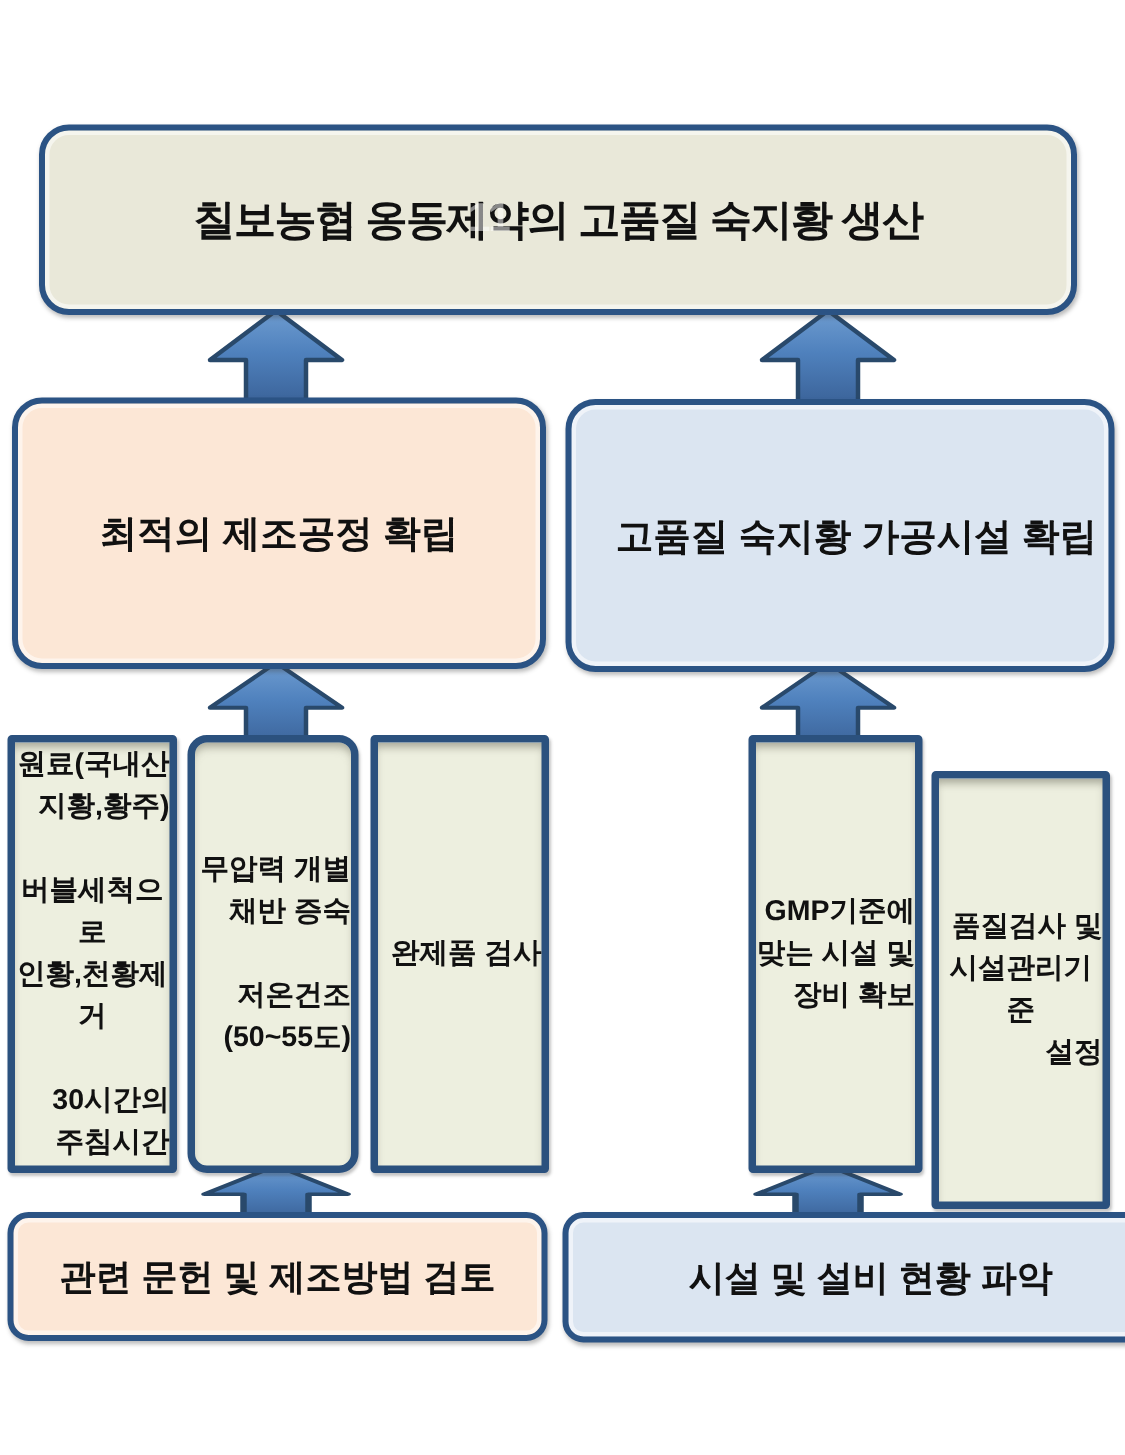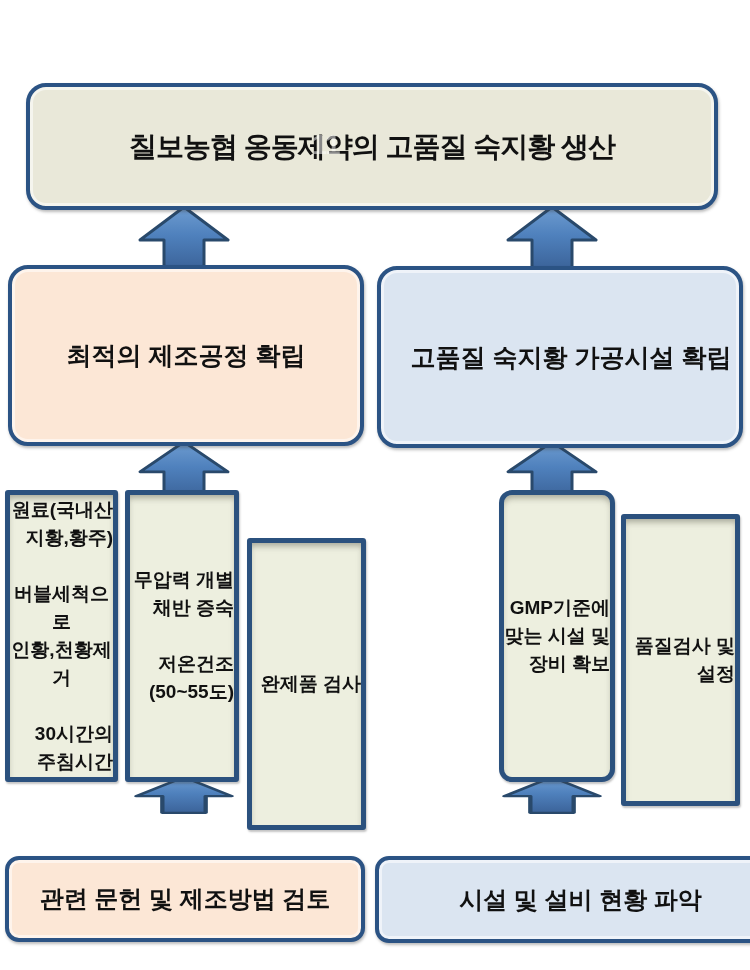--- a/index.html
+++ b/index.html
@@ -16,26 +16,26 @@
   .top-box{left:26px;top:83px;width:692px;height:127px;background:#e9e8d9;
            font-size:28px;letter-spacing:-1px;text-align:center;}
   .mid-left{left:8px;top:265px;width:356px;height:181px;background:#fce7d6;font-size:25px;}
   .mid-right{left:377px;top:266px;width:366px;height:182px;background:#dbe5f1;font-size:25px;padding-left:22px;}
   .col-box{
     top:490px;height:292px;background:#edefdf;border:5px solid #2b517e;border-radius:3px;
     box-shadow:inset 0 5px 6px -2px rgba(110,110,95,.55), 1px 2px 2px rgba(60,60,60,.3);
     font-size:19px;line-height:28px;flex-direction:column;align-items:flex-end;
   }
   .c1{left:5px;width:113px;}
-  .c2{left:125px;width:114px;}
-  .c3{left:247px;width:119px;margin-top:48px;}
+  .c2{left:125px;width:114px;border-radius:13px;}
+  .c3{left:247px;width:119px;}
   .c4{left:378px;width:115px;}
-  .c5{left:499px;width:116px;border-radius:13px;}
+  .c5{left:499px;width:116px;}
   .c6{left:621px;width:119px;margin-top:24px;}
-  .bottom-box{top:808px;height:86px;font-size:24px;border-radius:14px;margin-top:48px;}
+  .bottom-box{top:808px;height:86px;font-size:24px;border-radius:14px;}
   .bot-left{left:5px;width:360px;background:#fce7d6;}
   .bot-right{left:375px;width:411px;background:#dbe5f1;height:87px;}
   .arrow{position:absolute;z-index:1;}
   .watermark{
     position:absolute;left:312px;top:130px;z-index:3;font-size:27px;font-weight:bold;
     color:rgba(255,255,255,.5);pointer-events:none;
   }
 </style>
 </head>
 <body>
@@ -98,20 +98,21 @@
   <div class="box col-box c3">
       <div>완제품 검사</div>
     </div>
   <div class="box col-box c5">
       <div>GMP기준에</div>
       <div>맞는 시설 및</div>
       <div>장비 확보</div>
     </div>
   <div class="box col-box c6">
       <div>품질검사 및</div>
+      <div>시설관리기준</div>
       <div>설정</div>
     </div>
 
   <svg class="arrow" style="left:132px;top:776px" width="104" height="38" viewBox="0 0 96 66" preserveAspectRatio="none">
     <polygon points="48,2 92,35 68,35 68,64 28,64 28,35 4,35" fill="url(#arrowGrad)" stroke="#29496b" stroke-width="4" stroke-linejoin="round"></polygon>
   </svg>
   <svg class="arrow" style="left:500px;top:776px" width="104" height="38" viewBox="0 0 96 66" preserveAspectRatio="none">
     <polygon points="48,2 92,35 68,35 68,64 28,64 28,35 4,35" fill="url(#arrowGrad)" stroke="#29496b" stroke-width="4" stroke-linejoin="round"></polygon>
   </svg>
 

